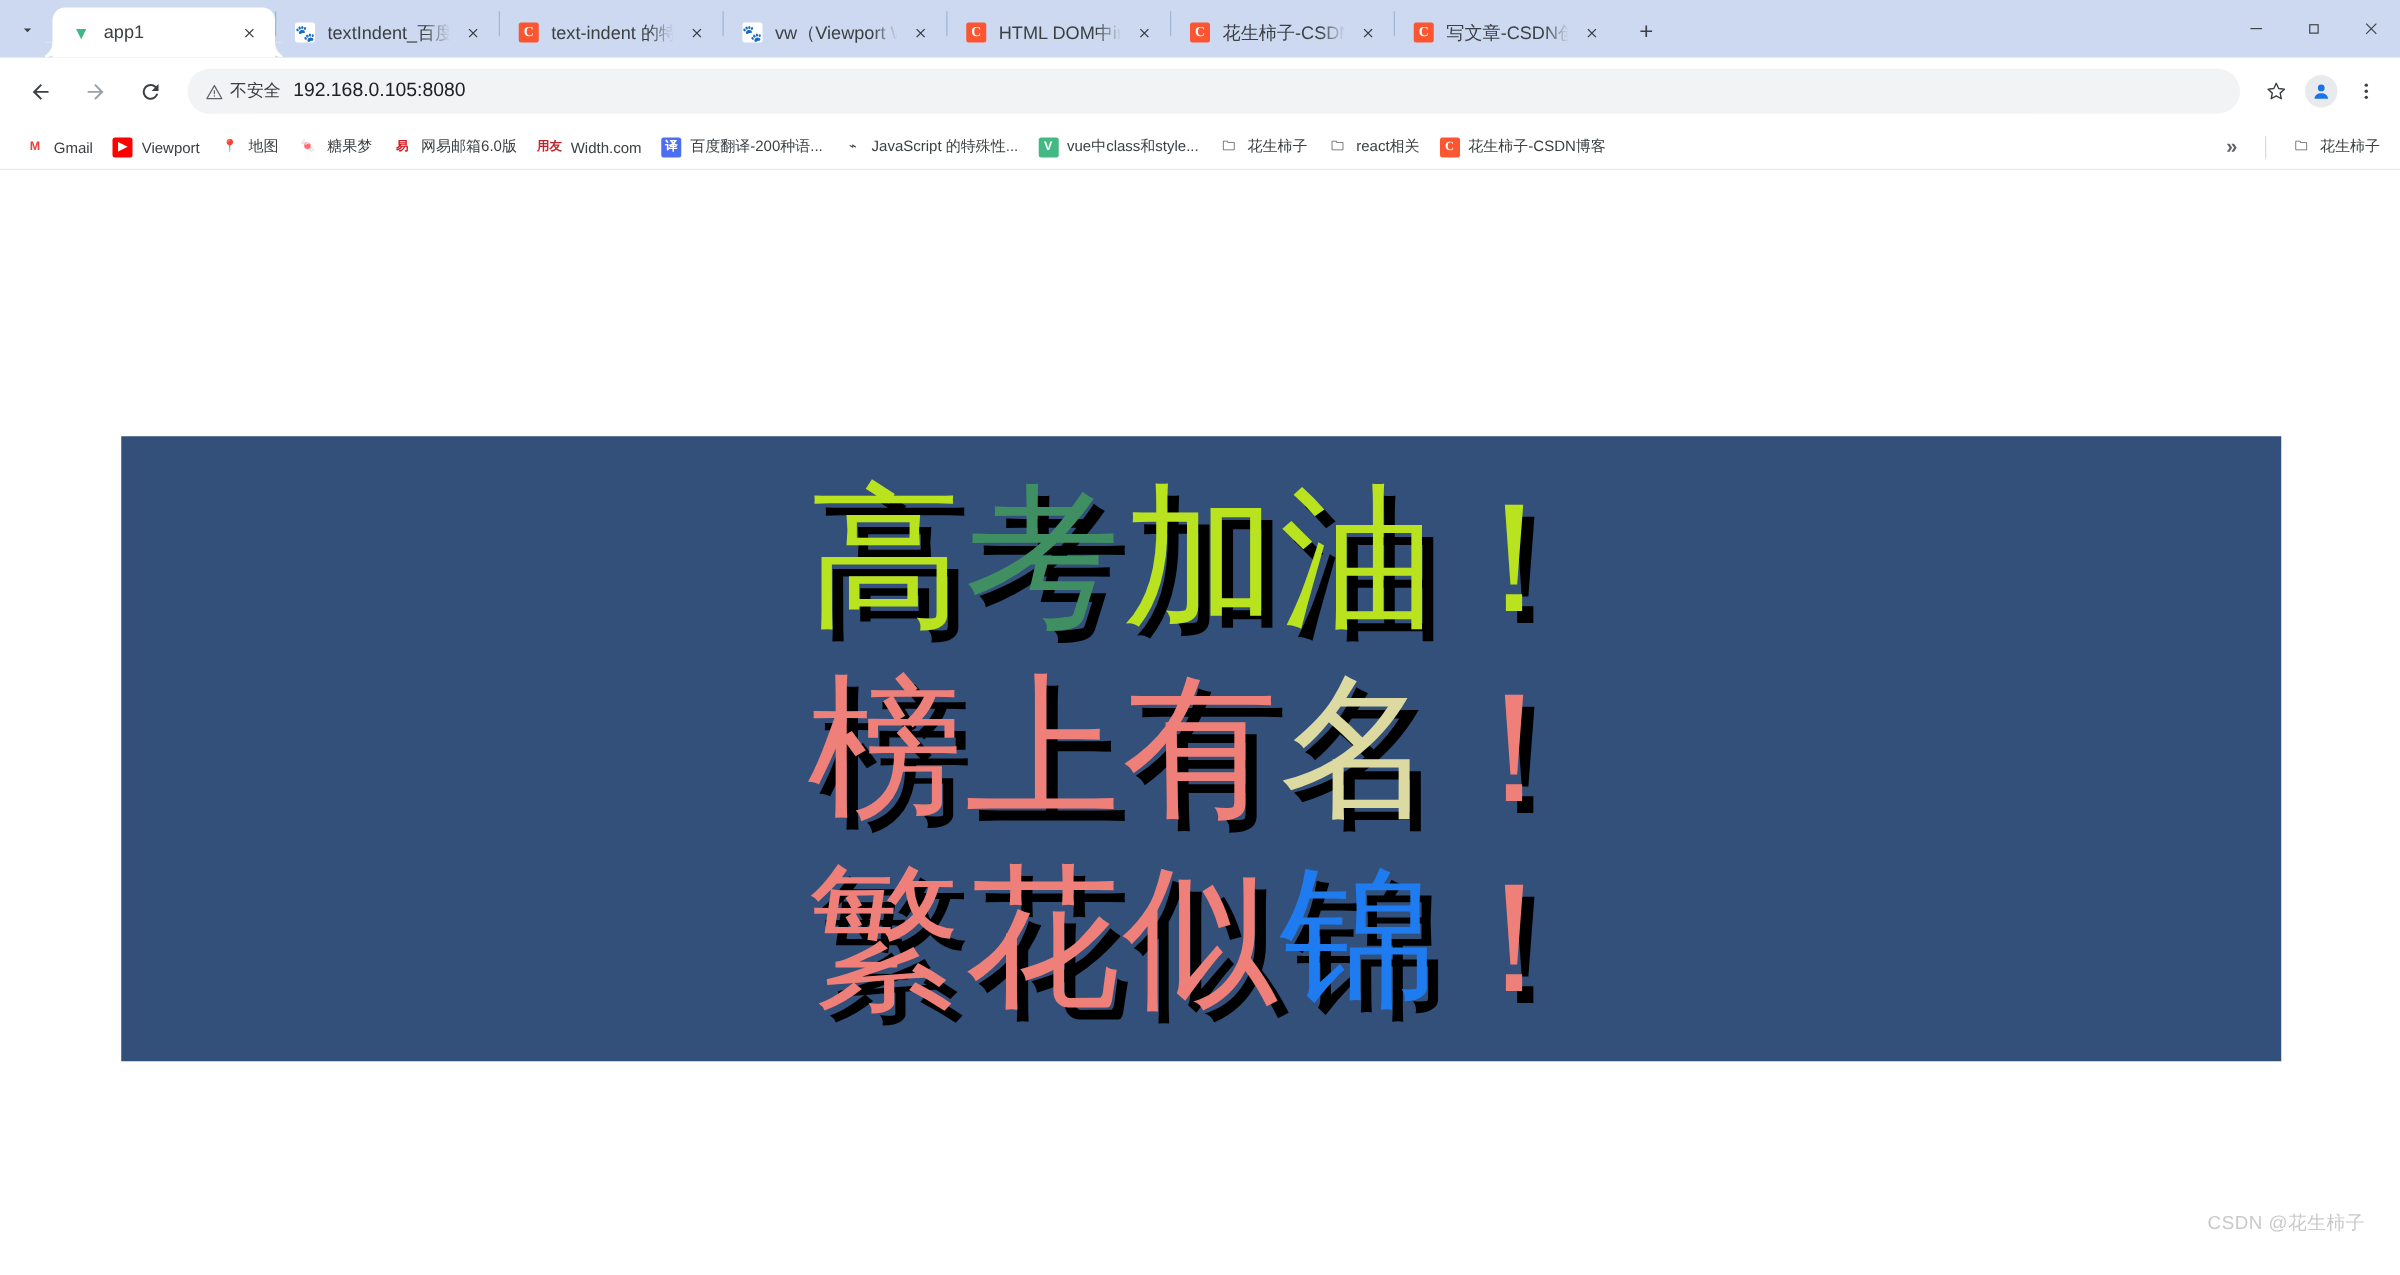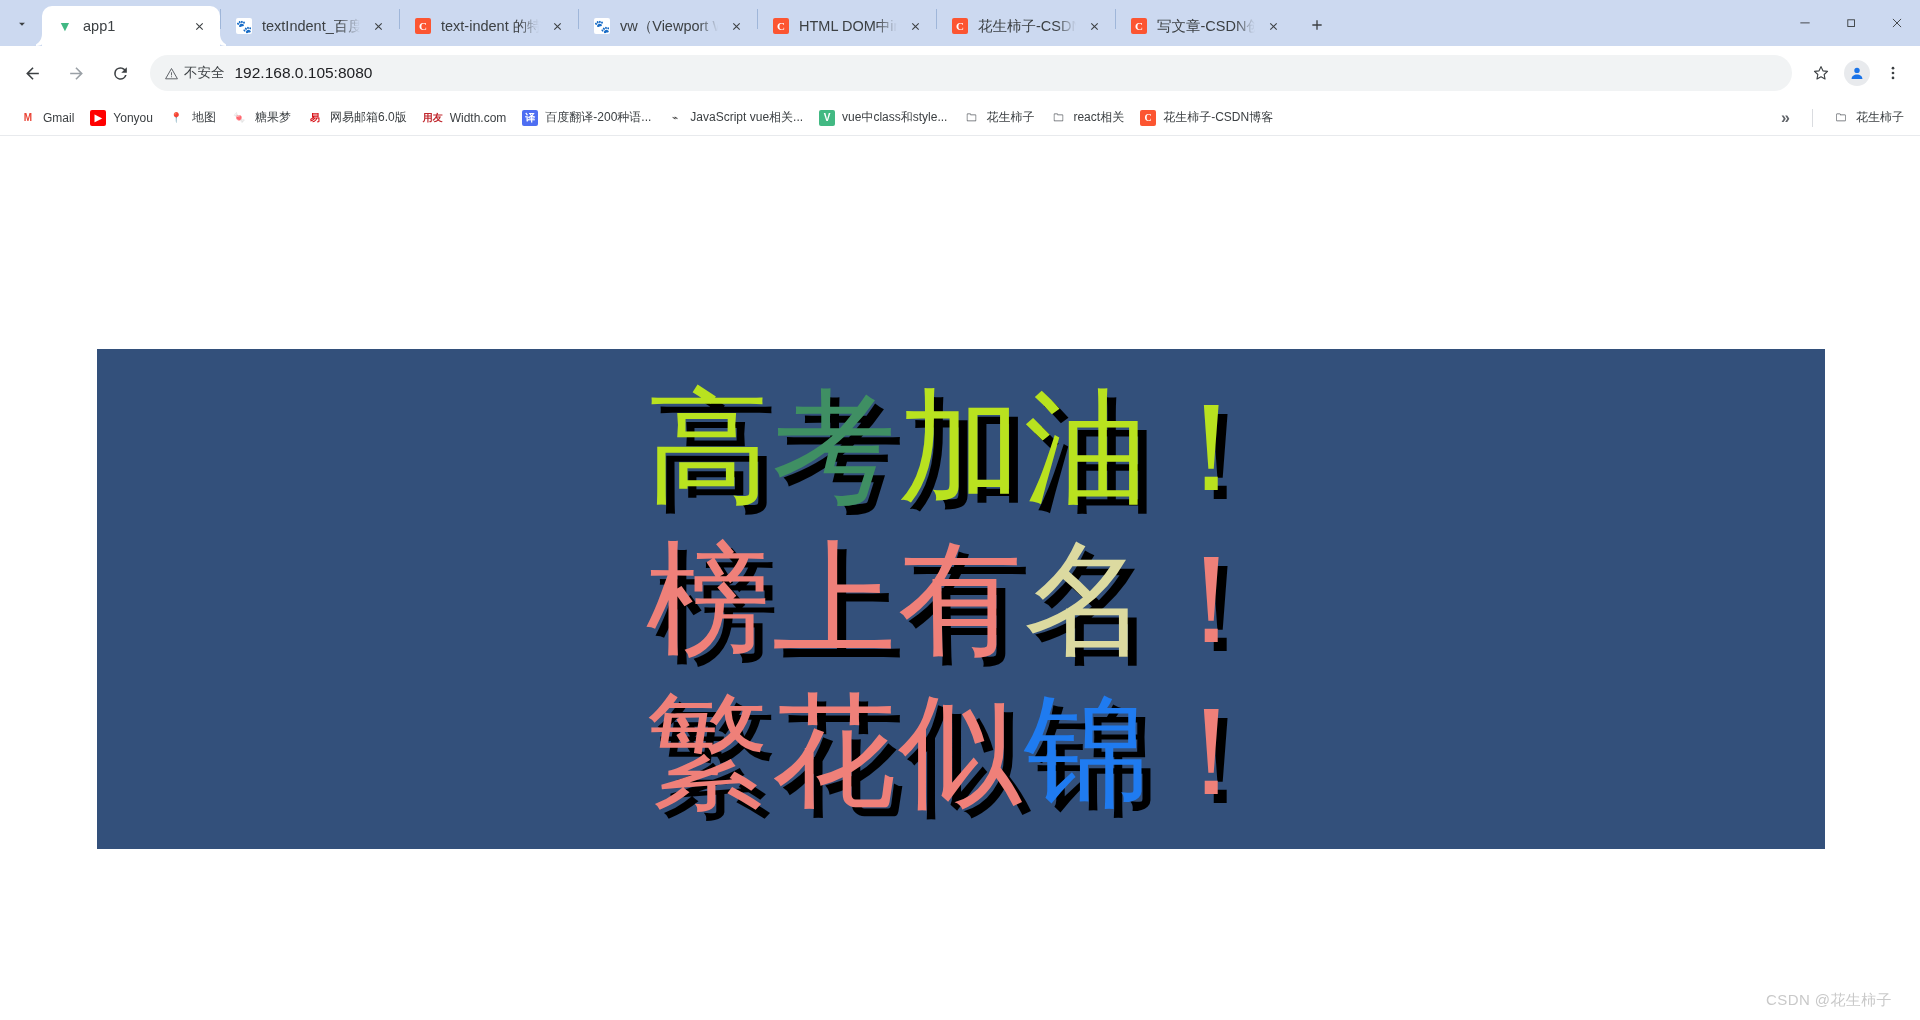--- a/index.html
+++ b/index.html
@@ -210,21 +210,21 @@
     white-space: nowrap;
     text-shadow: 9px 9px 0 #000000;
     display: flex;
   }
   .bline span { display: inline-block; }
 
   
   .watermark {
     position: absolute;
     right: 28px;
-    bottom: 10px;
+    bottom: 32px;
     font-size: 15px;
     color: #c9c9c9;
     letter-spacing: 0.4px;
     margin-left: 13px;
   }
 </style>
 </head>
 <body>
 
 <div class="browser">
@@ -399,21 +399,21 @@
   </div>
 
   <div class="bookmarks">
     <div id="bm-container" style="display:flex;align-items:center;min-width:0;overflow:hidden;">
         <div class="bm">
           <span class="bmico fi fi-gmail">M</span>
           <span class="bmlabel">Gmail</span>
         </div>
         <div class="bm">
           <span class="bmico fi fi-yt">▶</span>
-          <span class="bmlabel">Yonyou</span>
+          <span class="bmlabel">Viewport</span>
         </div>
         <div class="bm">
           <span class="bmico fi fi-map">📍</span>
           <span class="bmlabel">地图</span>
         </div>
         <div class="bm">
           <span class="bmico fi fi-candy">🍬</span>
           <span class="bmlabel">糖果梦</span>
         </div>
         <div class="bm">
@@ -423,21 +423,21 @@
         <div class="bm">
           <span class="bmico fi fi-yonyou">用友</span>
           <span class="bmlabel">Width.com</span>
         </div>
         <div class="bm">
           <span class="bmico fi fi-fanyi">译</span>
           <span class="bmlabel">百度翻译-200种语...</span>
         </div>
         <div class="bm">
           <span class="bmico fi fi-js">⌁</span>
-          <span class="bmlabel">JavaScript vue相关...</span>
+          <span class="bmlabel">JavaScript 的特殊性...</span>
         </div>
         <div class="bm">
           <span class="bmico fi fi-v-green">V</span>
           <span class="bmlabel">vue中class和style...</span>
         </div>
         <div class="bm">
           <span class="bmico fi fi-folder">🗀</span>
           <span class="bmlabel">花生柿子</span>
         </div>
         <div class="bm">

